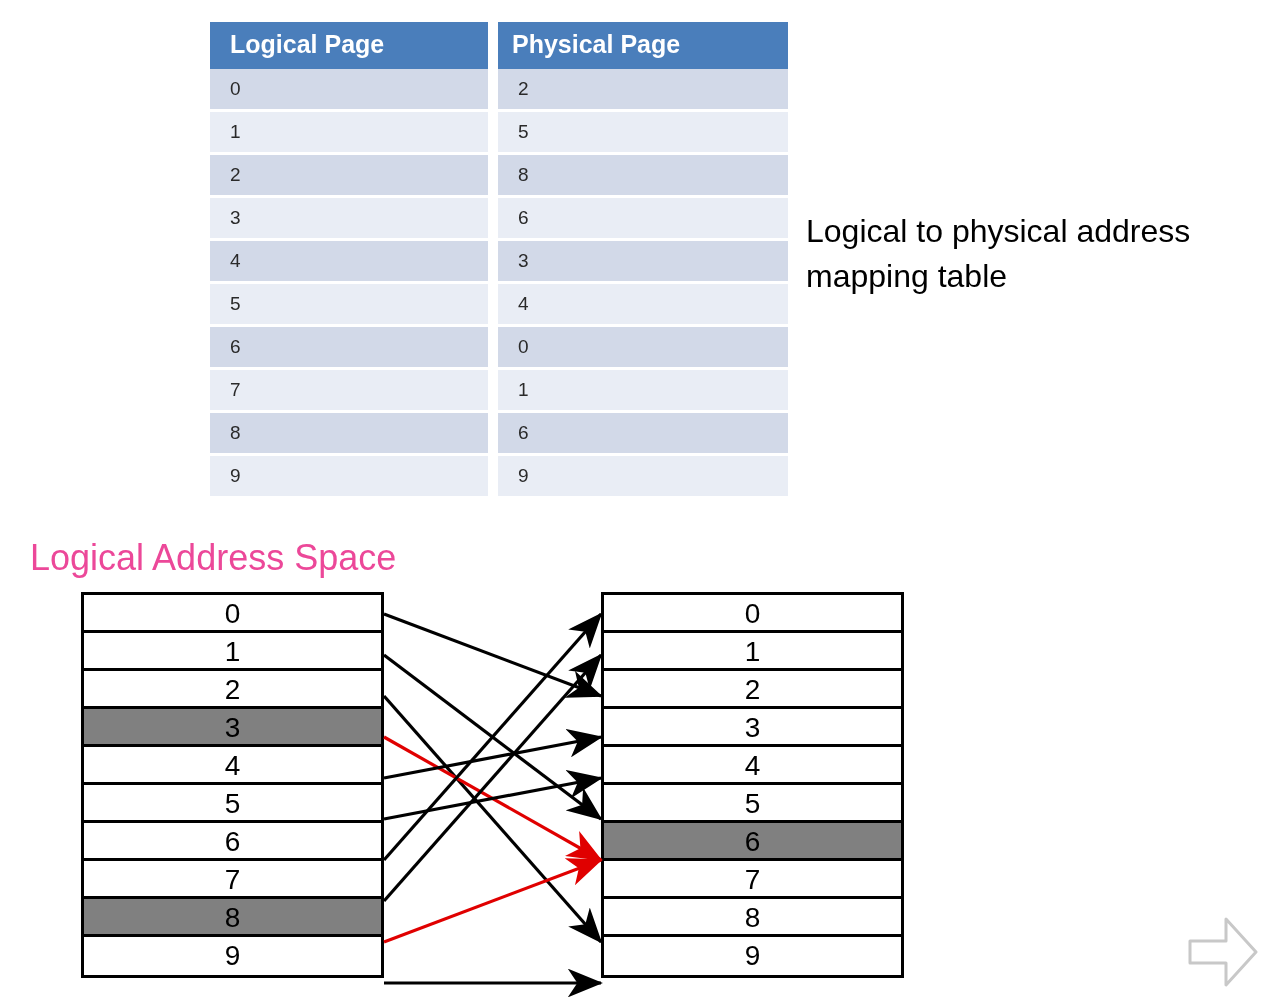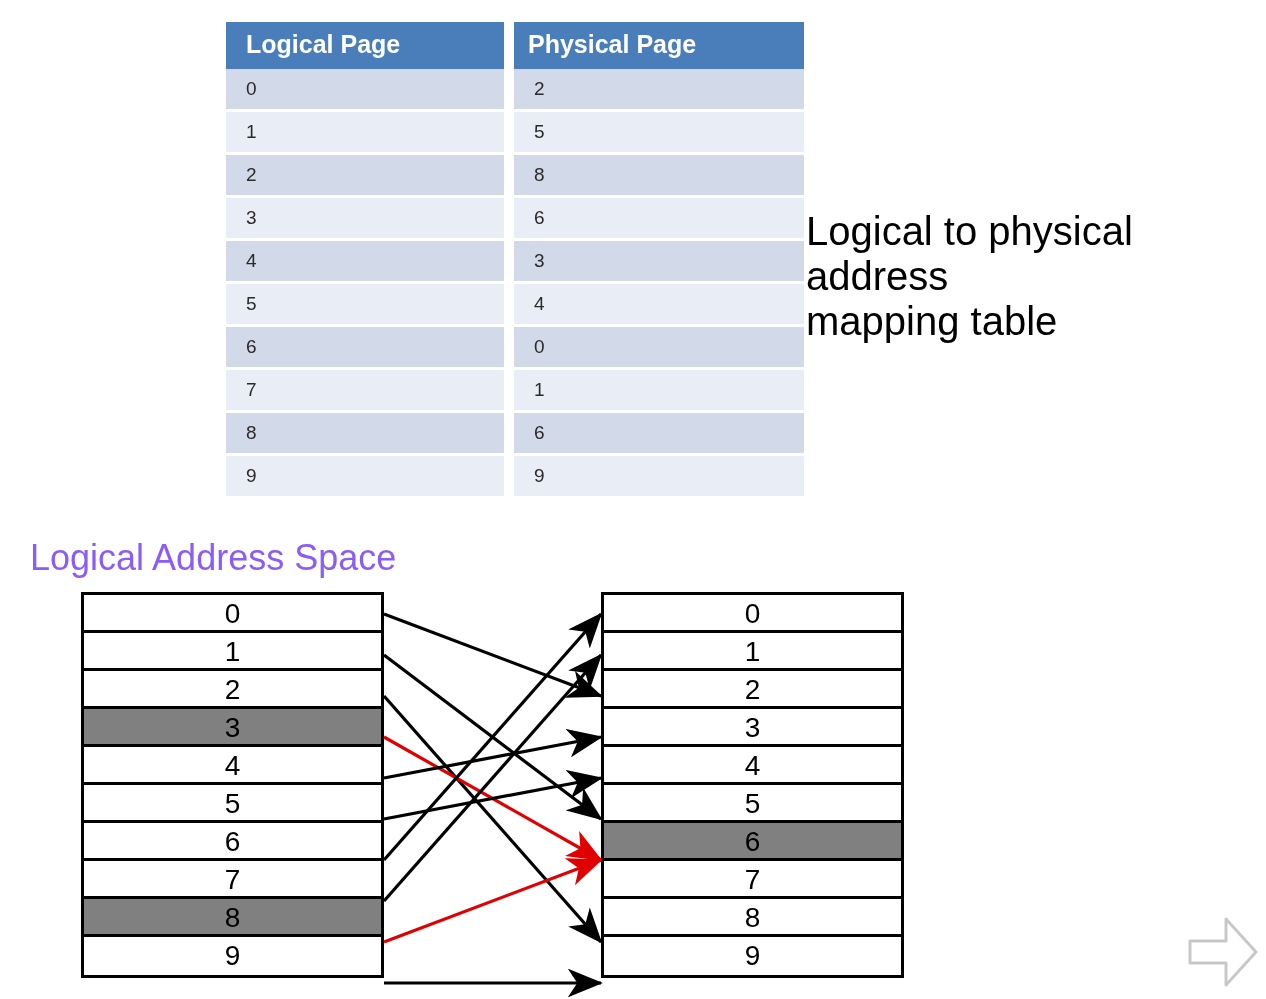--- a/index.html
+++ b/index.html
@@ -17,21 +17,20 @@
   }
 
   
   #mapping-table {
     position: absolute;
     left: 210px;
     top: 22px;
     width: 578px;
     border-collapse: separate;
     border-spacing: 0;
-    margin-left: 16px;
   }
   #mapping-table th {
     background: #4a7ebb;
     color: #ffffff;
     font-size: 25px;
     font-weight: bold;
     text-align: left;
     padding: 8px 0 10px 20px;
     height: 33px;
     box-sizing: border-box;
@@ -53,39 +52,39 @@
   #mapping-table tr.band-light td { background: #e9edf5; }
   #mapping-table col.c1 { width: 288px; }
   #mapping-table col.c2 { width: 290px; }
 
   
   #table-caption {
     position: absolute;
     left: 806px;
     top: 209px;
     width: 450px;
-    font-size: 40px;
+    font-size: 32px;
     line-height: 45px;
     color: #000000;
     white-space: pre-line;
   }
 
   
   #diagram {
     position: absolute;
     left: 0;
     top: 530px;
     width: 1266px;
     height: 469px;
   }
   .space-title {
     position: absolute;
     font-size: 36px;
     line-height: 36px;
-    color: #8b5cf6;
+    color: #ec4899;
     white-space: nowrap;
   }
   #logical-title { left: 30px; top: 10px; }
   #physical-title { left: 551px; top: 10px; }
 
   .page-column {
     position: absolute;
     width: 303px;
     border: 3px solid #000000;
     box-sizing: border-box;

